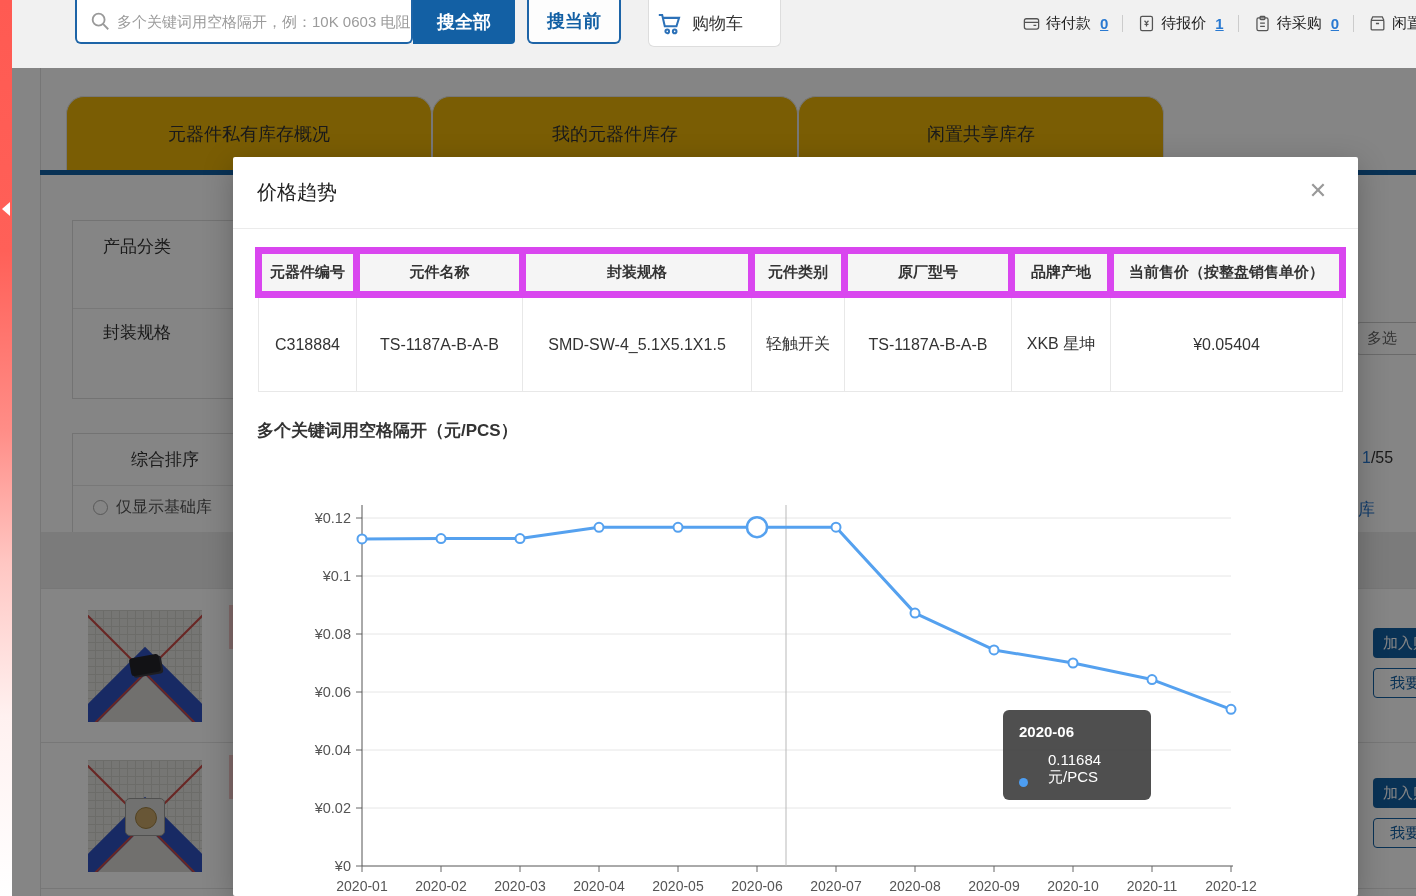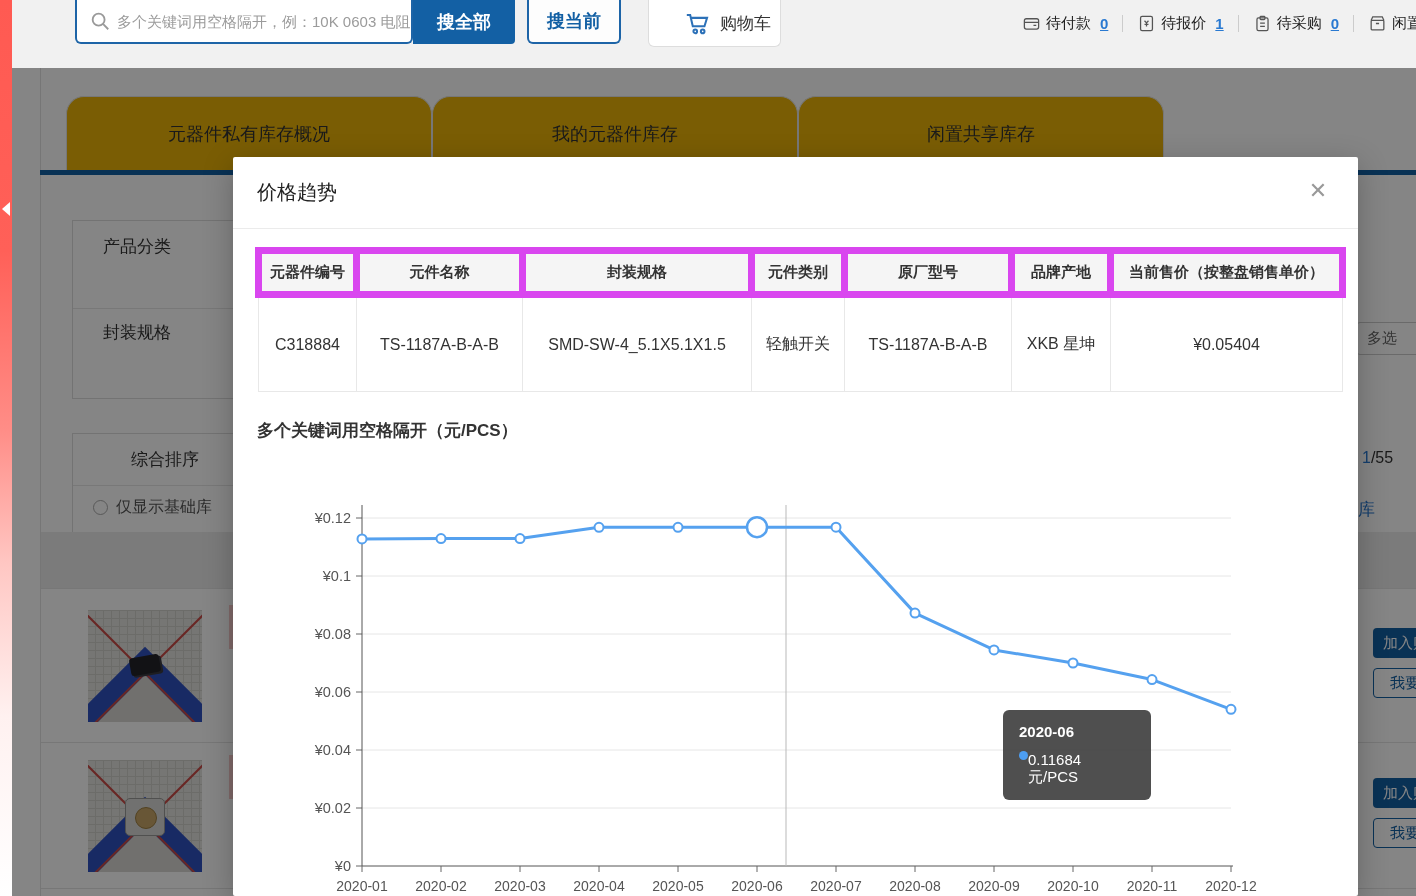--- a/index.html
+++ b/index.html
@@ -15,21 +15,21 @@
   .search-box input { border:none; outline:none; width:100%; height:38px; margin-left:40px;
     font-size:15px; color:#333; background:transparent; font-family:inherit; }
   .search-box input::placeholder { color:#9b9b9b; }
   .btn-search-all { position:absolute; left:413px; top:0; width:102px; height:44px; background:#1360a4;
     color:#fff; font-size:18px; font-weight:bold; border:none; border-radius:0 0 4px 0; font-family:inherit; }
   .btn-search-current { position:absolute; left:527px; top:0; width:94px; height:44px; background:#fdfdfd;
     color:#1360a4; font-size:18px; font-weight:bold; border:2px solid #1d64a7; border-top:none;
     border-radius:0 0 6px 6px; font-family:inherit; }
   .cart-box { position:absolute; left:648px; top:0; width:133px; height:47px; background:#fff;
     border:1px solid #ddd; border-top:none; border-radius:0 0 6px 6px;
-    display:flex; align-items:center; gap:9px; padding-left:35px; font-size:17px; color:#333; cursor:pointer; }
+    display:flex; align-items:center; gap:9px; padding-left:7px; font-size:17px; color:#333; cursor:pointer; }
   .status-group { position:absolute; left:1022px; top:14px; display:flex; align-items:center; white-space:nowrap; }
   .status-item { display:flex; align-items:center; gap:5px; font-size:15px; color:#222; cursor:pointer; }
   .status-count { color:#2979d1; text-decoration:underline; font-weight:bold; margin-left:4px; }
   .status-sep { width:1px; height:17px; background:#ccc; margin:0 14px; }
 
   
   .page-content { position:absolute; left:0; top:68px; width:1416px; height:828px; background:#fff; }
   .v-edge { position:absolute; left:40px; top:0; bottom:0; width:1px; background:#e2e2e2; }
   .tabs { position:absolute; left:66px; top:28px; display:flex; }
   .tab { width:366px; height:74px; background:#eab308; border:1px solid #e4e4e4; border-bottom:none;
@@ -97,21 +97,21 @@
     border:7px solid #d946ef; text-align:center; }
   table.info td { height:97px; font-size:16px; color:#333; border:1px solid #e8e8e8; text-align:center; }
 
   .section-title { position:absolute; left:24px; top:262px; font-size:17px; font-weight:bold; color:#333; }
   svg.chart { position:absolute; left:0; top:340px; }
   svg.chart text { font-family:"Liberation Sans","DejaVu Sans",sans-serif; }
 
   .tooltip { position:absolute; left:770px; top:553px; width:148px; background:rgba(64,64,64,0.92);
     border-radius:6px; padding:13px 16px; color:#fff; z-index:25; }
   .tooltip-title { font-size:15px; font-weight:bold; margin-bottom:11px; }
-  .tooltip-row { display:flex; align-items:flex-start; gap:0; font-size:15px; }
+  .tooltip-row { display:flex; align-items:flex-end; gap:20px; font-size:15px; }
   .tooltip-dot { width:9px; height:9px; border-radius:50%; background:#4d9ef2; flex:0 0 auto; }
 
   
   .red-strip { position:absolute; left:0; top:0; width:12px; height:896px; z-index:60;
     background:linear-gradient(180deg,#ff5a52 0%,#ff6058 28%,#ff8d87 48%,#ffc7c3 63%,#fff1f0 80%,#ffffff 100%); }
   .strip-arrow { position:absolute; left:2px; top:202px; width:0; height:0;
     border-top:7px solid transparent; border-bottom:7px solid transparent; border-right:8px solid #fff; }
 </style>
 </head>
 <body>

